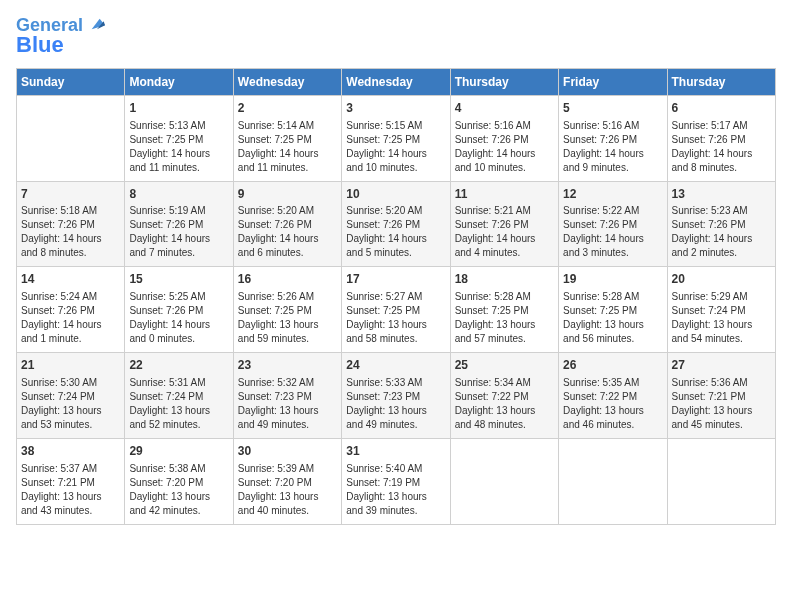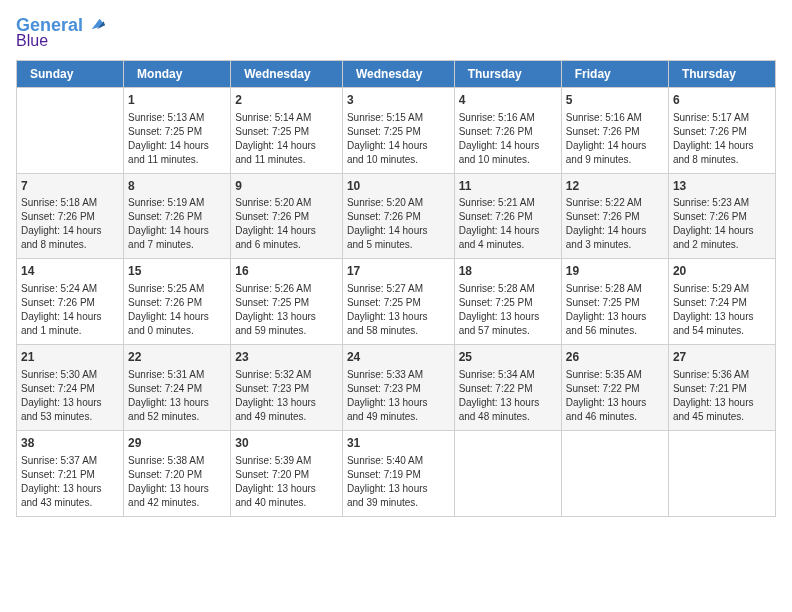--- a/index.html
+++ b/index.html
@@ -48,21 +48,21 @@
       color: #555;
     }
     table {
       width: 100%;
       border-collapse: collapse;
       font-size: 11px;
     }
     thead tr th {
       background-color: #3a7abf;
       color: #fff;
-      padding: 6px 13px;
+      padding: 6px 4px;
       text-align: left;
       font-size: 12px;
       font-weight: bold;
       border: 1px solid #ccc;
     }
     tbody tr td {
       vertical-align: top;
       padding: 4px 4px 6px 4px;
       border: 1px solid #d0d0d0;
       min-height: 80px;
@@ -94,21 +94,21 @@
     <div>
       <div style="display:flex;align-items:center;">
         <span class="logo-text">
           <span>General</span>
         </span>
         <svg class="logo-icon" viewBox="0 0 30 20">
           <polygon points="10,18 22,2 30,12" fill="#4a90d9"></polygon>
           <polygon points="18,18 28,6 30,12" fill="#2a6099"></polygon>
         </svg>
       </div>
-      <div style="font-size:16px;font-weight:normal;color:#4c1d95;margin-top:-4px;">Blue</div>
+      <div style="font-size:22px;font-weight:bold;color:#3b82f6;margin-top:-4px;">Blue</div>
     </div>
   </div>
 </div>
 
 <table>
   <thead>
     <tr>
 
     <th>Sunday</th>
         <th>Monday</th>

